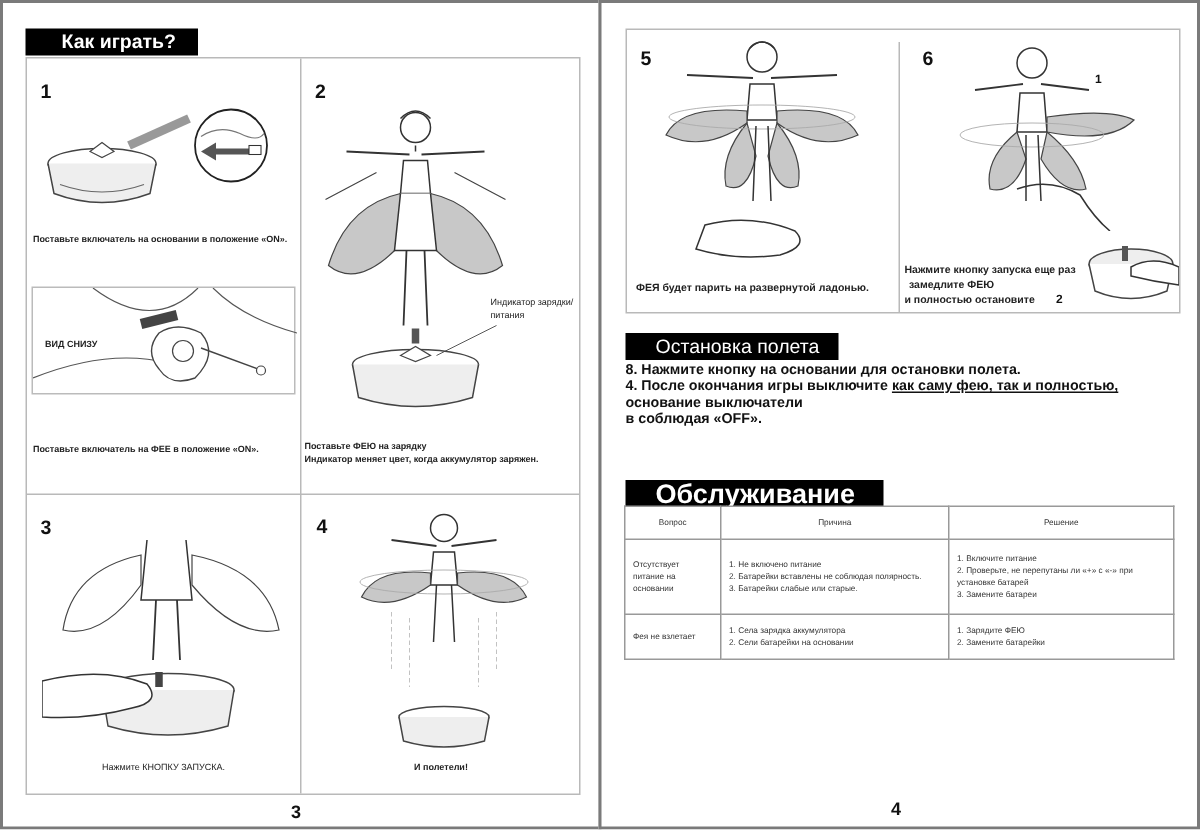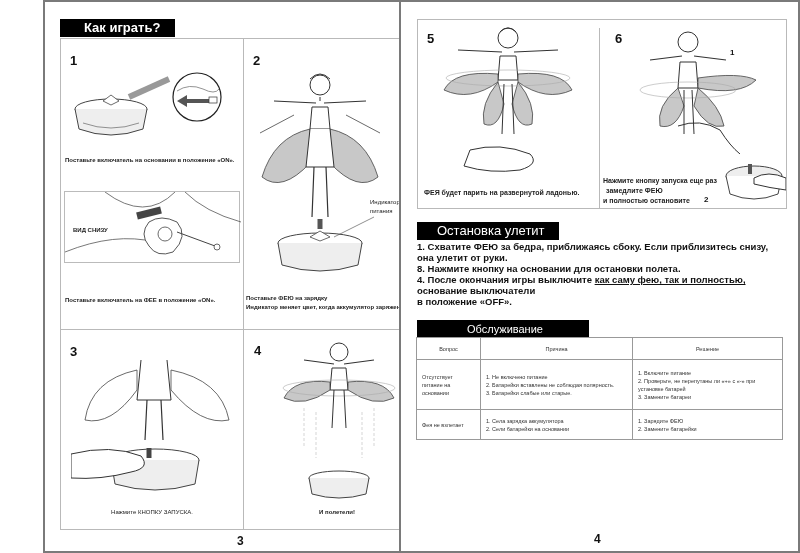--- a/index.html
+++ b/index.html
@@ -1,20 +1,20 @@
 <!DOCTYPE html>
 <html><head>
 <meta charset="utf-8">
 <style>
   * { box-sizing: border-box; margin: 0; padding: 0; }
   html, body { width: 800px; height: 553px; background: #fff; overflow: hidden; }
   body { font-family: "Liberation Sans", sans-serif; color: #111; position: relative; }
 
   .page { position: absolute; top: 0; height: 553px; background: #fff; border: 2px solid #7a7a7a; }
-  .page-left { left: 0; width: 401px; margin-left: 43px; }
+  .page-left { left: 0; width: 401px; }
   .page-right { left: 399px; width: 401px; }
 
   .section-header {
     position: absolute; background: #000; color: #fff;
     font-weight: bold; font-size: 13px; line-height: 18px; height: 18px;
   }
 
   .grid { position: absolute; border: 1px solid #b9b9b9; }
   .cell { position: absolute; }
   .step-num { position: absolute; font-weight: bold; font-size: 13px; }
@@ -191,29 +191,28 @@
           <path d="M30 18 Q44 10 62 18 L62 30 Q46 28 30 24 z" fill="#fff" stroke="#333"></path>
         </svg>
       </div>
       <div class="caption caption-md" style="left:3px; top:156px;">Нажмите кнопку запуска еще раз</div>
       <div class="caption caption-md" style="left:6px; top:166px;">замедлите ФЕЮ</div>
       <div class="caption caption-md" style="left:3px; top:176px;">и полностью остановите</div>
       <div class="step-num" style="left:104px; top:175px; font-size:8px;">2</div>
     </div>
   </div>
 
-  <div class="section-header" style="left:16px; top:220px; width:142px; padding-left:20px; font-weight:normal; font-size:13px;">Остановка улетит</div>
+  <div class="section-header" style="left:16px; top:220px; width:142px; padding-left:20px; font-weight:normal; font-size:13px;">Остановка полета</div>
   <div class="stop-list">
-    <div>1. Схватите ФЕЮ за бедра, приближаясь сбоку. Если приблизитесь снизу, она улетит от руки.</div>
     <div>8. Нажмите кнопку на основании для остановки полета.</div>
     <div><span>4. После окончания игры выключите </span><u>как саму фею, так и полностью,</u><span> основание выключатели</span></div>
-    <div>в положение «OFF».</div>
+    <div>в соблюдая «OFF».</div>
   </div>
 
-  <div class="section-header" style="left:16px; top:318px; width:172px; padding-left:50px; font-weight:normal; font-size:11px;">Обслуживание</div>
+  <div class="section-header" style="left:16px; top:318px; width:172px; padding-left:20px; font-weight:bold; font-size:18px;">Обслуживание</div>
 </div>
 
 <table class="svc">
   <tbody>
       <tr>
     <th style="width:64px;">Вопрос</th>
     <th style="width:152px;">Причина</th>
     <th>Решение</th>
   </tr>
   <tr style="height:50px;">

